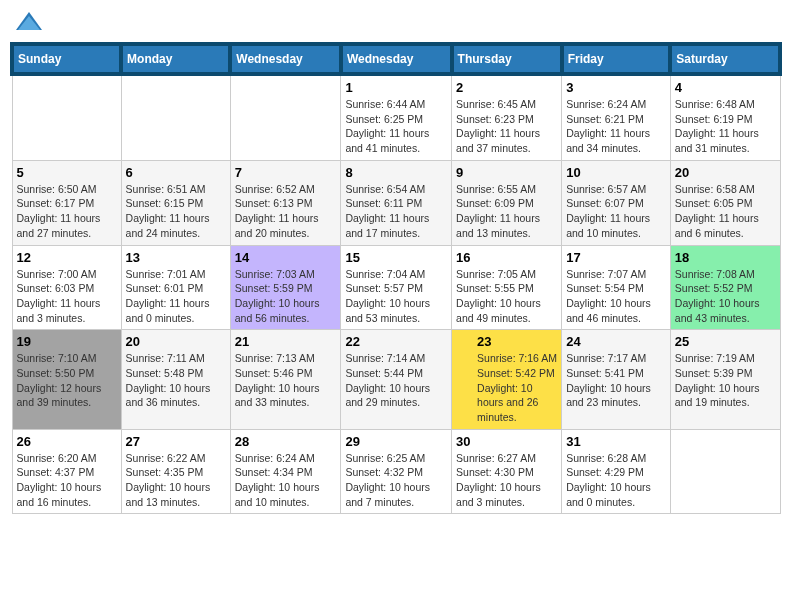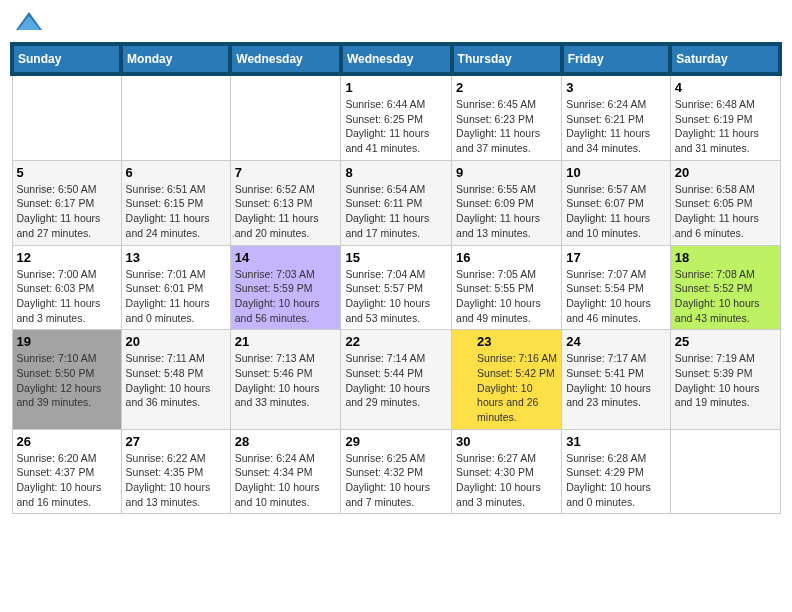--- a/index.html
+++ b/index.html
@@ -172,21 +172,21 @@
           <div class="day-content"><span>Sunrise: 7:04 AM</span><br><span>Sunset: 5:57 PM</span><br><span>Daylight: 10 hours and 53 minutes.</span></div>
         </td>
         <td style="background-color: rgb(255, 255, 255);">
           <span class="day-num">16</span>
           <div class="day-content"><span>Sunrise: 7:05 AM</span><br><span>Sunset: 5:55 PM</span><br><span>Daylight: 10 hours and 49 minutes.</span></div>
         </td>
         <td style="background-color: rgb(255, 255, 255);">
           <span class="day-num">17</span>
           <div class="day-content"><span>Sunrise: 7:07 AM</span><br><span>Sunset: 5:54 PM</span><br><span>Daylight: 10 hours and 46 minutes.</span></div>
         </td>
-        <td style="background-color: #bef264; margin-top: 12px;">
+        <td style="background-color: #86efac; margin-top: 12px;">
           <span class="day-num">18</span>
           <div class="day-content"><span>Sunrise: 7:08 AM</span><br><span>Sunset: 5:52 PM</span><br><span>Daylight: 10 hours and 43 minutes.</span></div>
         </td>
       </tr>
       <tr>
         <td style="background-color: #a3a3a3;">
           <span class="day-num">19</span>
           <div class="day-content"><span>Sunrise: 7:10 AM</span><br><span>Sunset: 5:50 PM</span><br><span>Daylight: 12 hours and 39 minutes.</span></div>
         </td>
         <td style="background-color: rgb(245, 245, 245);">

